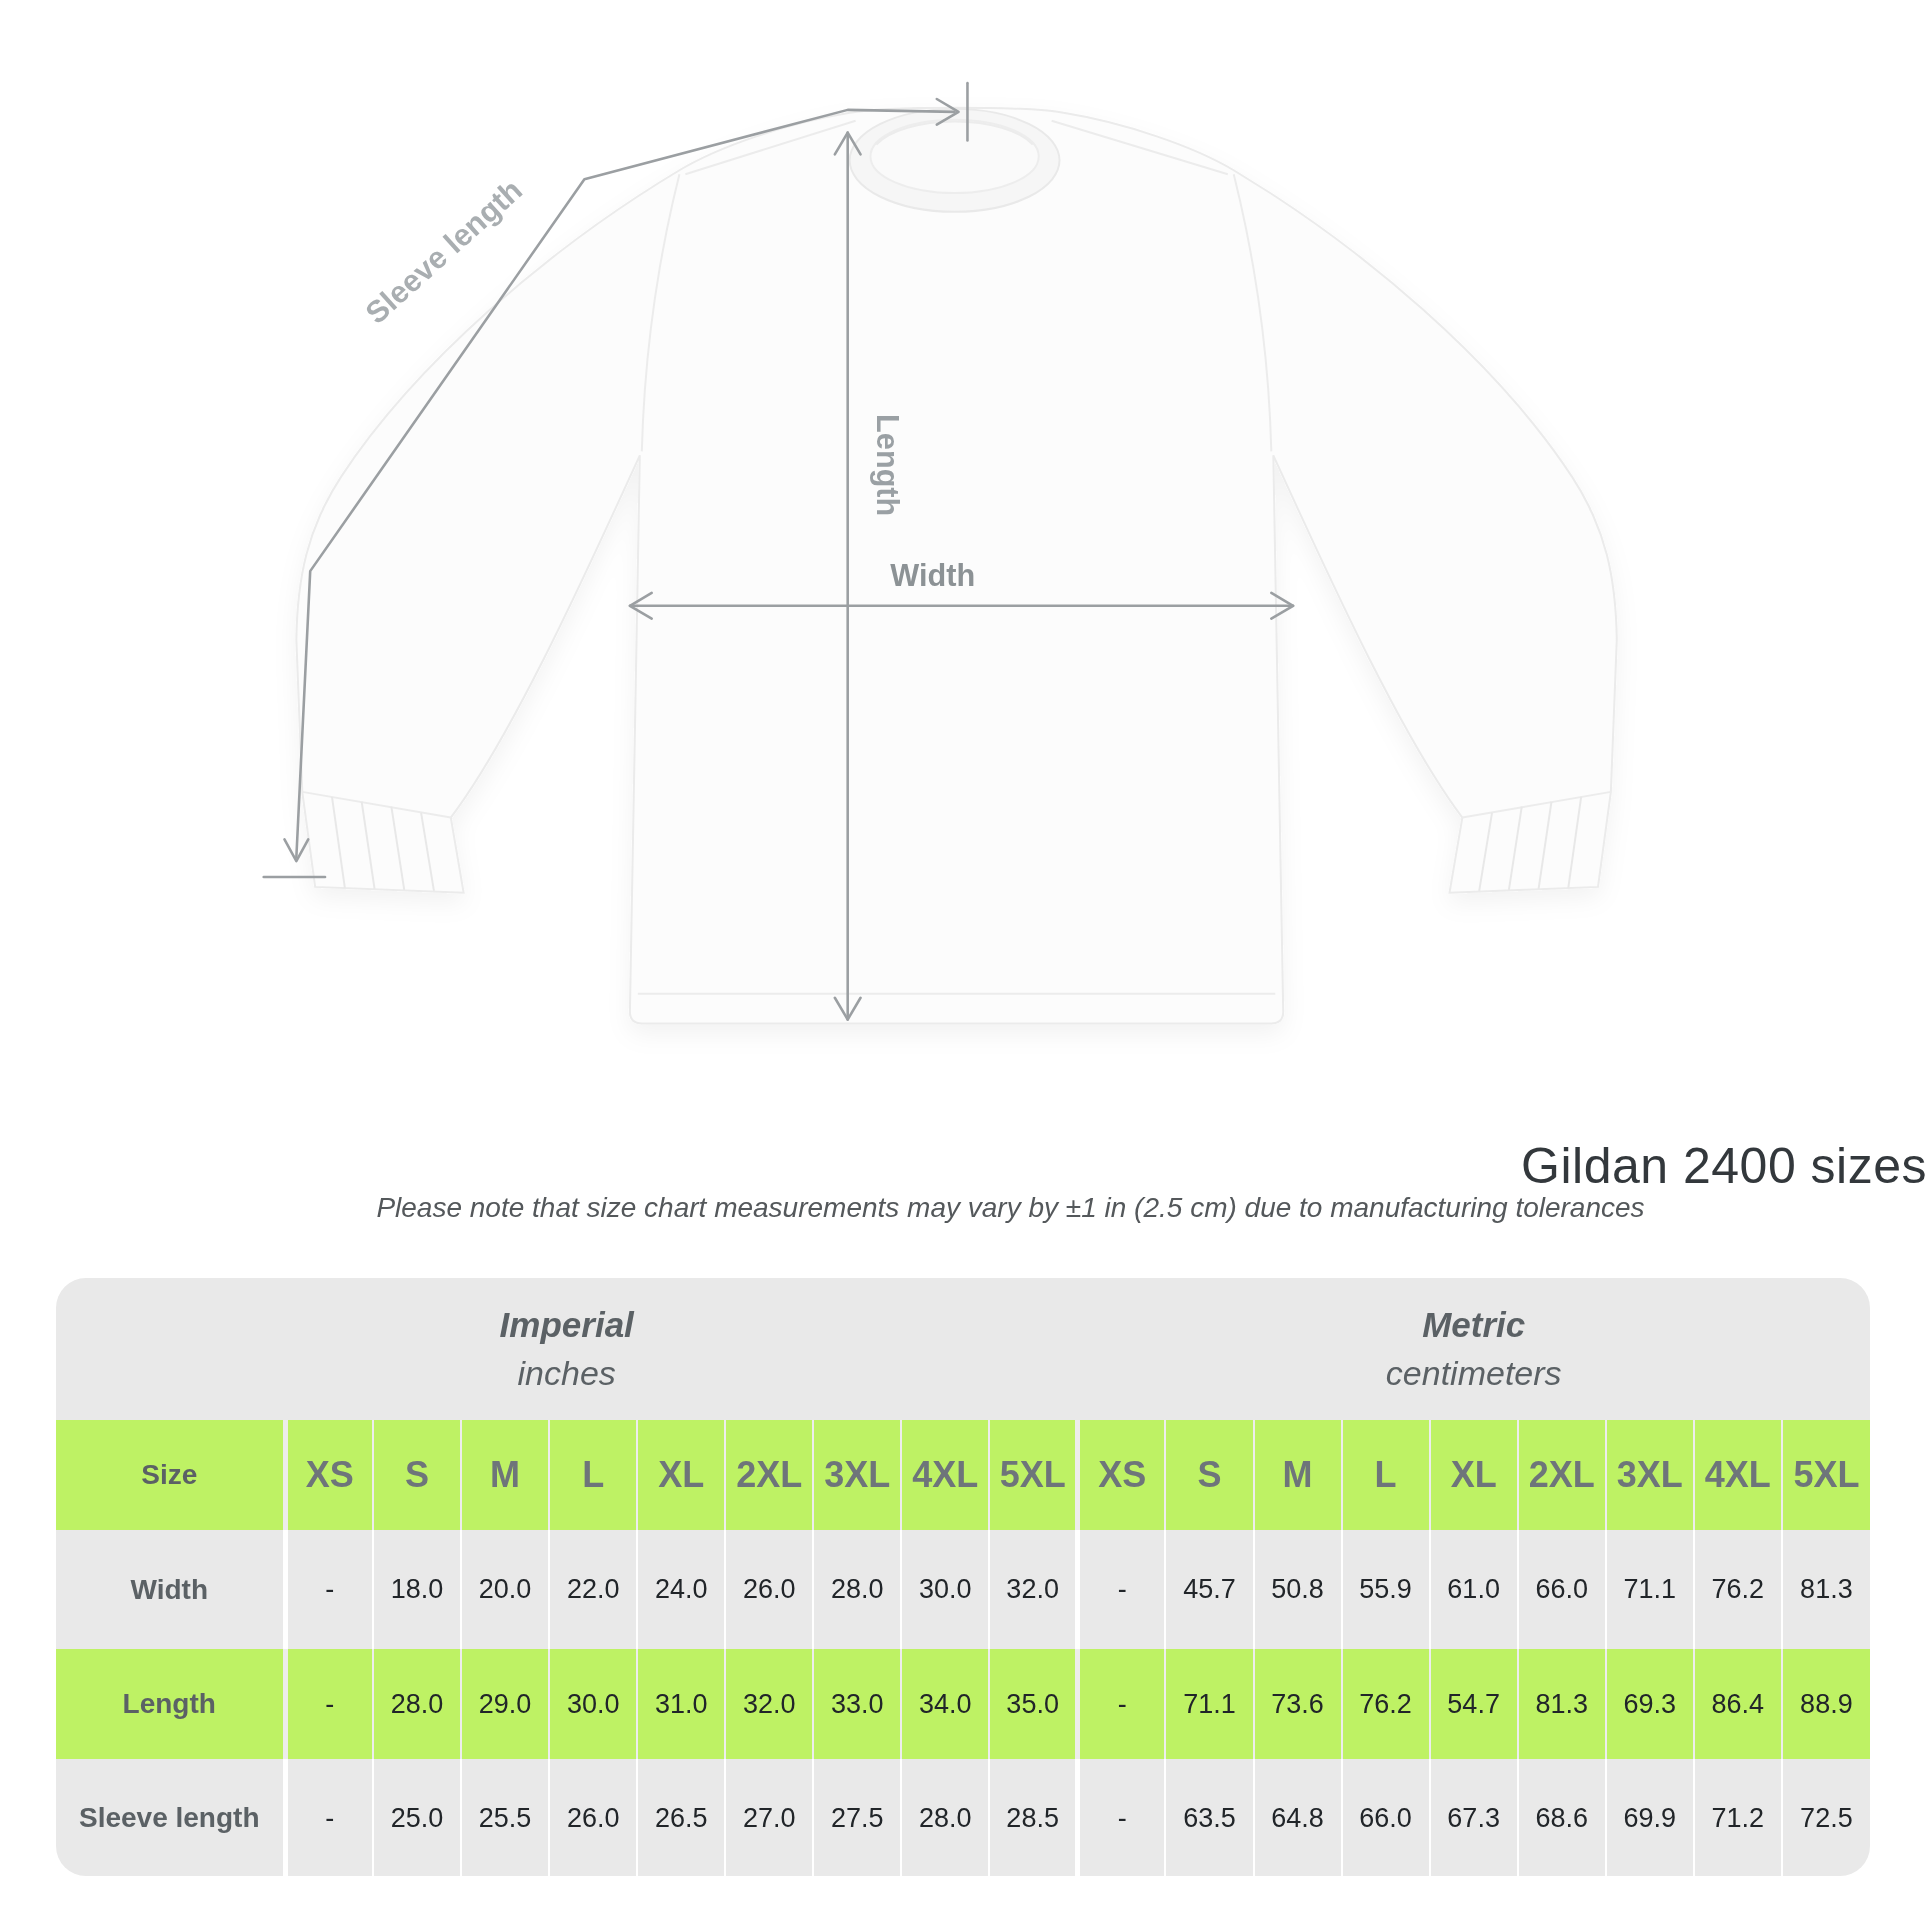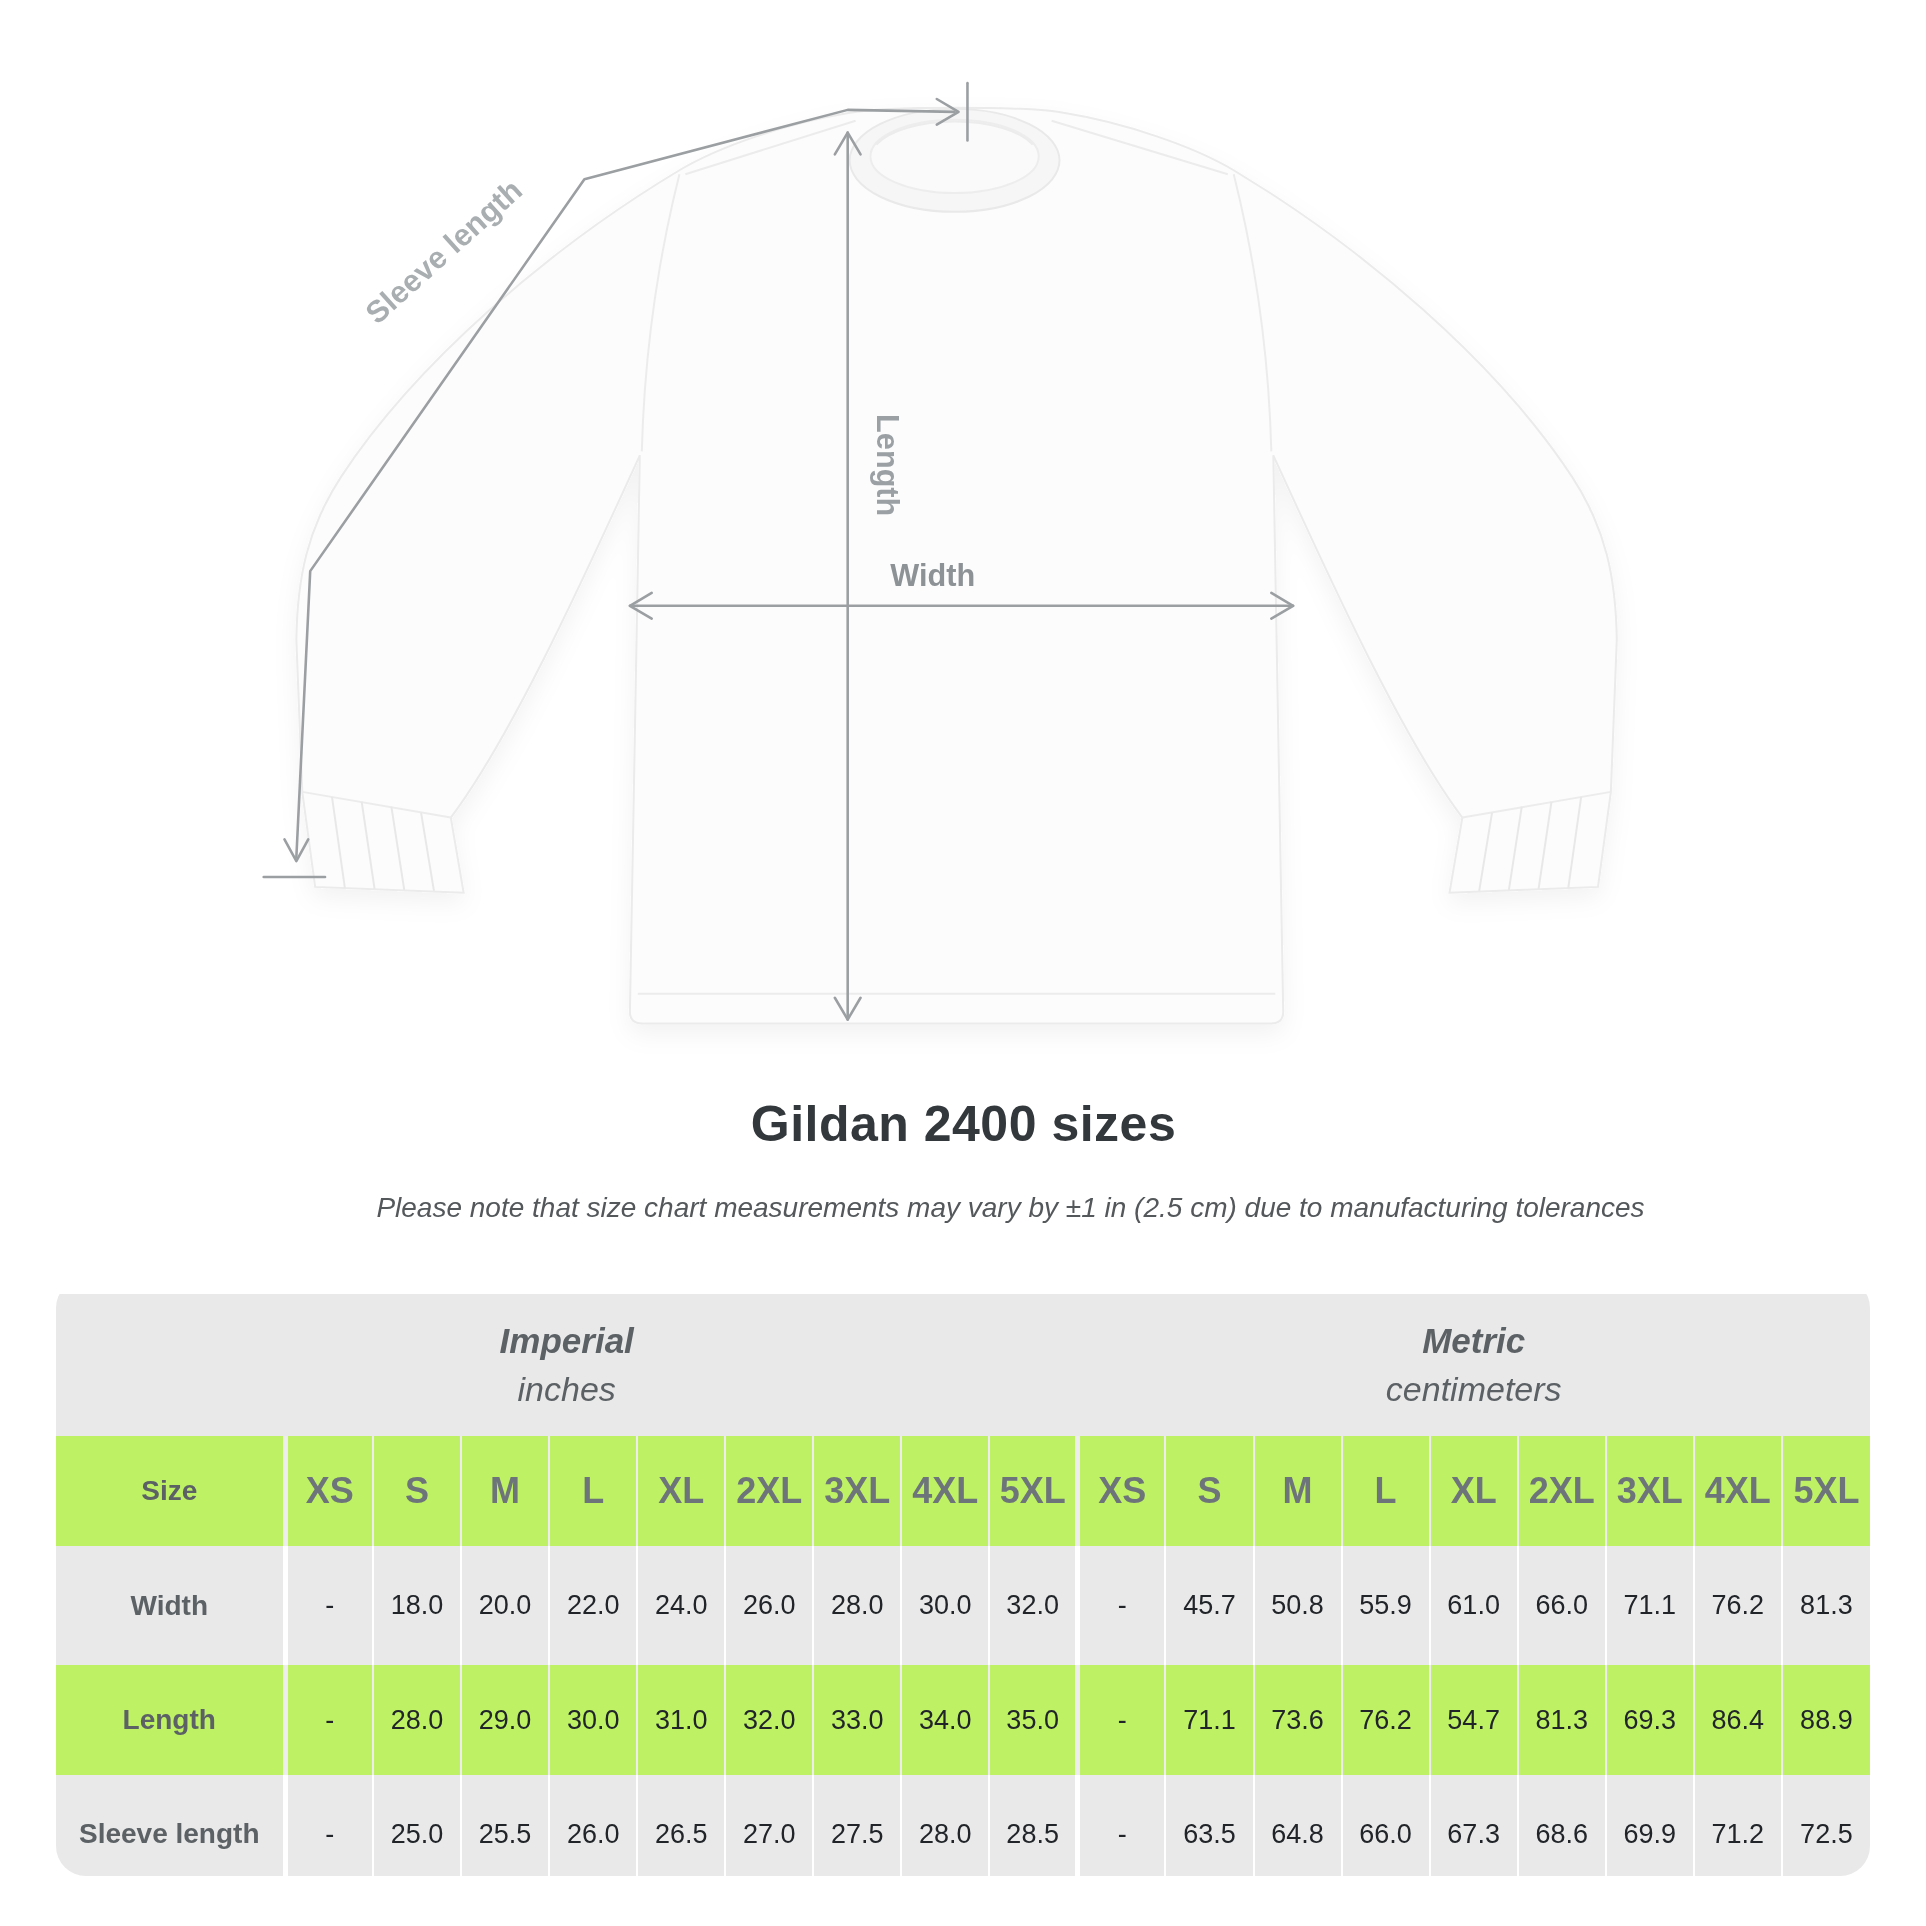--- a/index.html
+++ b/index.html
@@ -7,29 +7,29 @@
   .page{position:relative;width:1927px;height:1927px;background:#ffffff;overflow:hidden;}
 
   
   .shirt-svg{position:absolute;left:0;top:0;}
   .sil{fill:#fcfcfc;stroke:#ebebeb;stroke-width:2;}
   .seam{fill:none;stroke:#ececec;stroke-width:2;}
   .meas{fill:none;stroke:#9b9fa2;stroke-width:2.6;stroke-linecap:round;stroke-linejoin:round;}
   .mlabel{font-family:"Liberation Sans","DejaVu Sans",sans-serif;font-weight:bold;font-size:31px;}
 
   
-  .title{position:absolute;left:0;top:1095px;width:100%;text-align:center;
-         font-size:50px;font-weight:bold;color:#33383c;letter-spacing:0.5px;}
+  .title{position:absolute;left:0;top:1137px;width:100%;text-align:right;
+         font-size:50px;font-weight:normal;color:#33383c;letter-spacing:0.5px;}
   .subtitle{position:absolute;left:0;top:1192px;width:100%;text-align:center;
          font-size:28px;font-style:italic;color:#54585b;padding-left:47px;}
 
   
   .table-wrap{position:absolute;left:56px;top:1278px;width:1814px;height:598px;
               border-radius:30px;overflow:hidden;}
-  table.size-table{width:100%;height:100%;border-collapse:collapse;table-layout:fixed;margin-top:16px;}
+  table.size-table{width:100%;height:100%;border-collapse:collapse;table-layout:fixed;}
   table.size-table td{text-align:center;vertical-align:middle;padding:0;}
   tr.band-row{height:142px;}
   tr.hdr-row{height:110px;}
   tr.r-width{height:119px;}
   tr.r-length{height:110px;}
   tr.r-sleeve{height:118px;}
   td.band{background:#e9e9e9;}
   .unit-label{font-size:35px;font-weight:bold;font-style:italic;color:#5b6165;}
   .unit-sub{font-size:34px;font-style:italic;color:#5b6165;margin-top:9px;}
   td.size-col{font-size:28px;font-weight:bold;color:#5b6165;}

